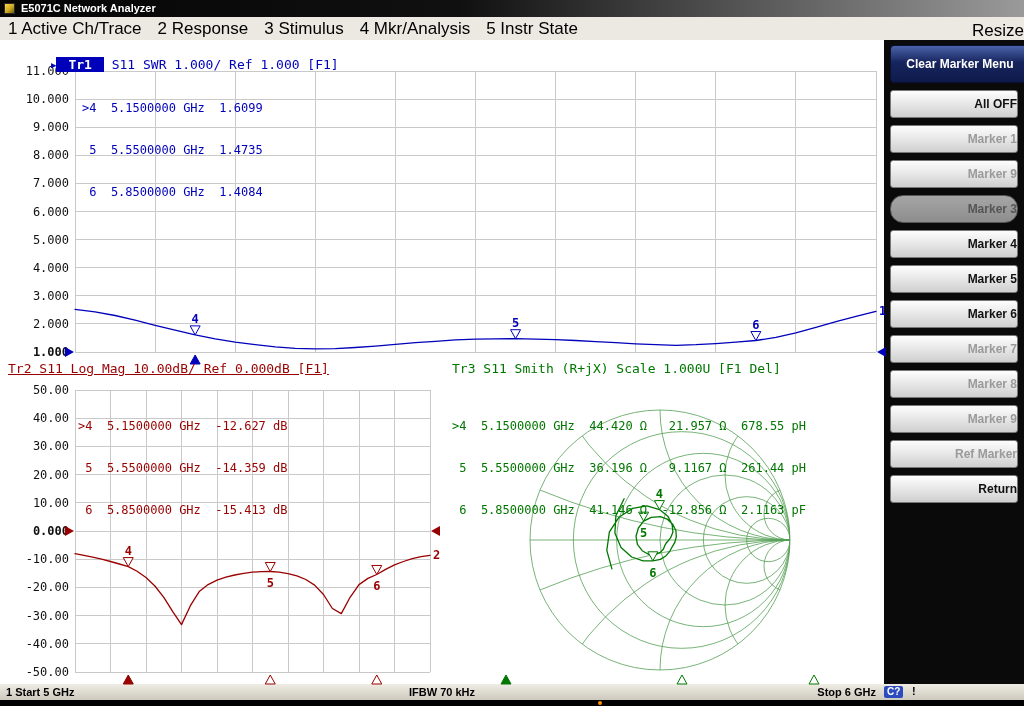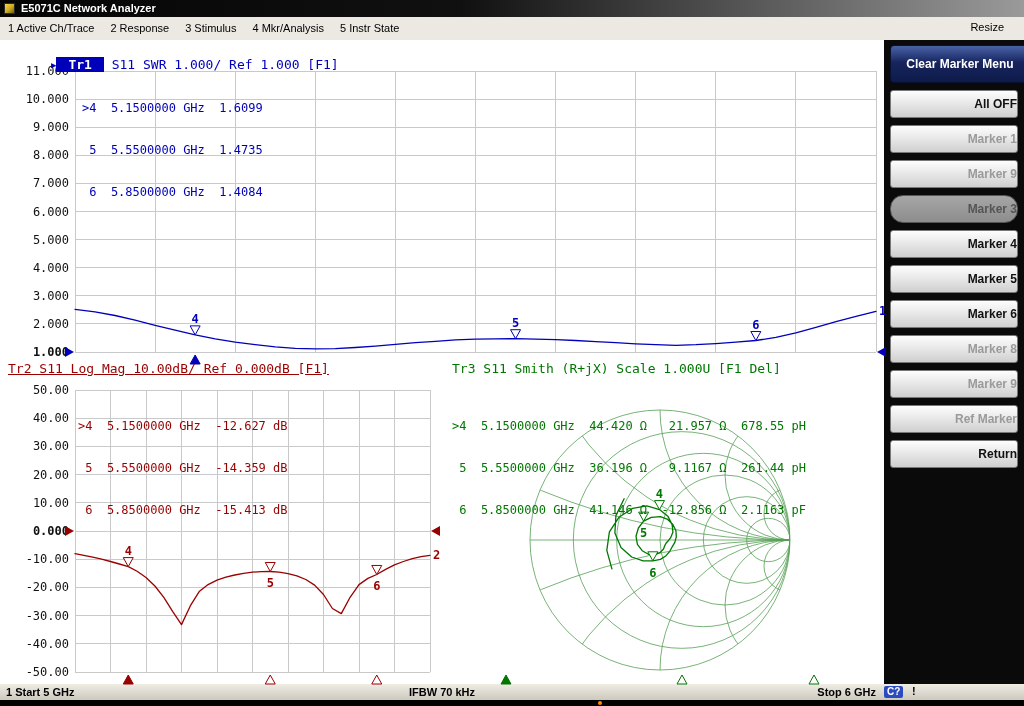--- a/index.html
+++ b/index.html
@@ -10,23 +10,23 @@
   
   .titlebar{position:absolute;left:0;top:0;width:1024px;height:17px;
     background:linear-gradient(to right,#050505 0%,#101010 45%,#9a9a9a 100%);
     color:#fff;font-size:11px;font-weight:bold;line-height:17px;}
   .app-icon{position:absolute;left:4px;top:3px;width:11px;height:11px;
     background:linear-gradient(135deg,#ffd54a,#caa91e 55%,#6b5a10);border:1px solid #2a2a2a;box-sizing:border-box;}
   .title-text{position:absolute;left:21px;top:0;}
 
   
   .menubar{position:absolute;left:0;top:17px;width:1024px;height:23px;background:#ece9e2;
-    border-bottom:1px solid #b6b2a6;font-size:11px;color:#000;}
+    border-bottom:1px solid #b6b2a6;font-size:17px;color:#000;}
   .menu-item{display:inline-block;padding:4px 8px;line-height:15px;}
-  .menu-resize{position:absolute;right:20px;top:4px;}
+  .menu-resize{position:absolute;right:0;top:4px;}
 
   
   .plotarea{position:absolute;left:0;top:40px;width:884px;height:644px;background:#fff;}
   #plotsvg{position:absolute;left:0;top:0;width:884px;height:644px;overflow:visible;z-index:1;}
   .tr-header{position:absolute;font:13px "DejaVu Sans Mono",monospace;white-space:pre;z-index:2;}
   .tr1h{left:4px;top:2px;color:#0000bb;}
   .tr1-arrow{font-size:9px;color:#0000bb;vertical-align:1px;}
   .tr1-chip{background:#0000bb;color:#fff;padding:0 12px;font-weight:bold;}
   .tr2h{left:8px;top:321px;color:#990000;text-decoration:underline;}
   .tr3h{left:452px;top:321px;color:#007700;}
@@ -245,20 +245,21 @@
   <div class="softkeys">
     <div class="sk-header">Clear Marker Menu</div>
     <div id="skbtns">
         <div class="sk-btn enabled">All OFF</div>
         <div class="sk-btn disabled">Marker 1</div>
         <div class="sk-btn disabled">Marker 9</div>
         <div class="sk-btn selected">Marker 3</div>
         <div class="sk-btn enabled">Marker 4</div>
         <div class="sk-btn enabled">Marker 5</div>
         <div class="sk-btn enabled">Marker 6</div>
+        <div class="sk-btn disabled">Marker 7</div>
         <div class="sk-btn disabled">Marker 8</div>
         <div class="sk-btn disabled">Marker 9</div>
         <div class="sk-btn disabled">Ref Marker</div>
         <div class="sk-btn enabled">Return</div>
       </div>
   </div>
 
   <div class="statusbar">
     <span class="st-left">1 Start 5 GHz</span>
     <span class="st-center">IFBW 70 kHz</span>

